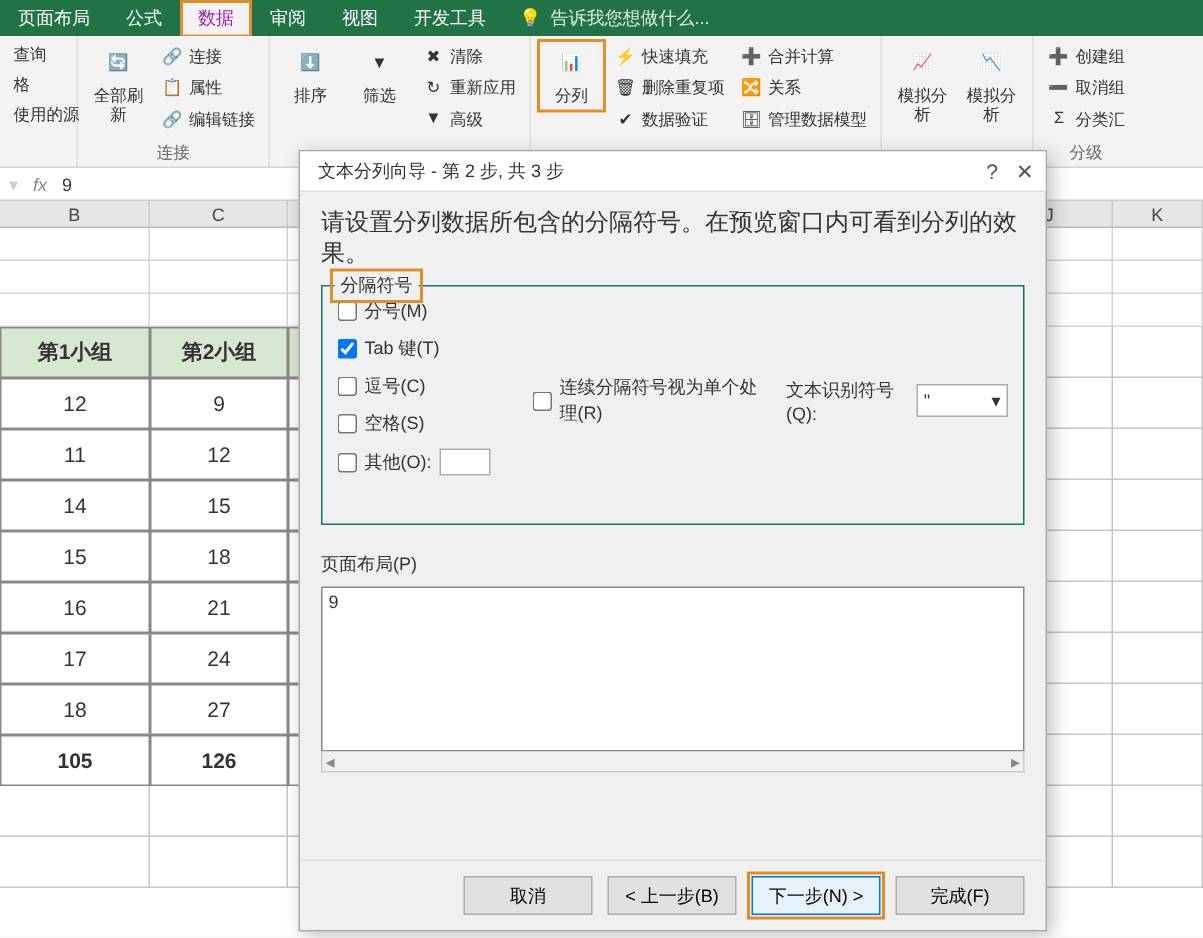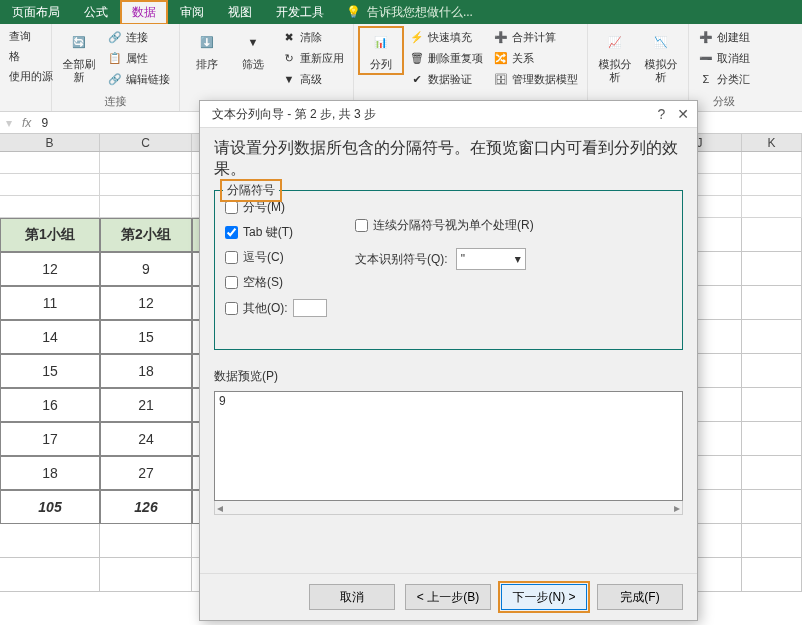--- a/index.html
+++ b/index.html
@@ -31,37 +31,37 @@
 
   
   .sheet { position: relative; }
   .col-headers { display: flex; background: #e6e6e6; border-bottom: 1px solid #bbb; height: 18px; font-size: 12px; }
   .col-h { border-right: 1px solid #ccc; text-align: center; line-height: 18px; color: #444; }
   .rows { }
   .row { display: flex; height: 34px; }
   .cell { border-right: 1px solid #c6c6c6; border-bottom: 1px solid #c6c6c6; display: flex; align-items: center; justify-content: center; font-size: 14px; }
   .hdr-cell { background: #d8e8d0; font-weight: bold; border: 1px solid #888; }
   .data-cell { border: 1px solid #888; }
-  .total-row .cell { font-weight: bold; font-style: italic; }
+  .total-row .cell { font-weight: bold; }
 
   
   .dialog { position: absolute; left: 199px; top: 100px; width: 499px; height: 521px; background: #f0f0f0; border: 1px solid #aaa; box-shadow: 3px 3px 12px rgba(0,0,0,0.25); display: flex; flex-direction: column; }
   .dlg-title { height: 30px; display: flex; align-items: center; justify-content: space-between; padding: 0 8px 0 12px; font-size: 12px; background: #fff; border-bottom: 1px solid #ddd; }
   .dlg-title .tbtns { display: flex; gap: 12px; font-size: 14px; color: #555; }
   .dlg-body { padding: 10px 14px; flex: 1; display: flex; flex-direction: column; }
   .dlg-instr { font-size: 16px; margin-bottom: 10px; }
   .fieldset { border: 1px solid #0f766e; padding: 8px 10px 10px; position: relative; background: #f0f0f0; }
   .legend { position: absolute; top: -9px; left: 8px; background: #f0f0f0; padding: 0 4px; font-size: 12px; }
   .legend.hl { outline: 2px solid #e08e2b; outline-offset: 1px; }
   .delim-row { display: flex; }
   .delim-col { display: flex; flex-direction: column; gap: 8px; width: 120px; }
   .chk { display: flex; align-items: center; gap: 5px; font-size: 12px; }
   .chk input { margin: 0; }
   .other-inp { width: 34px; height: 18px; border: 1px solid #aaa; margin-left: 4px; }
-  .right-col { flex: 1; padding-left: 10px; display: flex; flex-direction: column; gap: 14px; padding-top: 18px; }
+  .right-col { flex: 1; padding-left: 10px; display: flex; flex-direction: row; gap: 14px; padding-top: 18px; }
   .qual-row { display: flex; align-items: center; gap: 8px; font-size: 12px; }
   .qual-sel { width: 70px; height: 22px; border: 1px solid #aaa; background: #fff; display: flex; align-items: center; justify-content: space-between; padding: 0 4px; }
   .preview-lbl { font-size: 12px; margin: 18px 0 6px; }
   .preview-box { border: 1px solid #888; background: #fff; height: 110px; padding: 2px 4px; font-size: 12px; overflow: auto; position: relative; }
   .preview-scroll { height: 14px; background: #f0f0f0; border: 1px solid #ccc; border-top: none; position: relative; }
   .dlg-buttons { display: flex; justify-content: flex-end; gap: 10px; padding: 10px 14px; border-top: 1px solid #ddd; margin-top: 48px; }
   .dlg-btn { min-width: 86px; height: 26px; border: 1px solid #adadad; background: #e1e1e1; font-size: 12px; cursor: pointer; }
   .dlg-btn.primary { border: 1px solid #0078d7; background: #e5f1fb; }
   .dlg-btn.hl { outline: 2px solid #e08e2b; outline-offset: 1px; }
 
@@ -396,21 +396,21 @@
             <span>文本识别符号(Q):</span>
             <div class="qual-sel">
               <span>"</span>
               <span>▾</span>
             </div>
           </div>
         </div>
       </div>
     </div>
 
-    <div class="preview-lbl">数据预览(P)</div>
+    <div class="preview-lbl">页面布局(P)</div>
     <div class="preview-box">
       <span>9</span>
     </div>
     <div class="preview-scroll">
       <span style="position:absolute;left:2px;color:#888">◂</span>
       <span style="position:absolute;right:2px;color:#888">▸</span>
     </div>
   </div>
   <div class="dlg-buttons">
     <button class="dlg-btn">取消</button>

